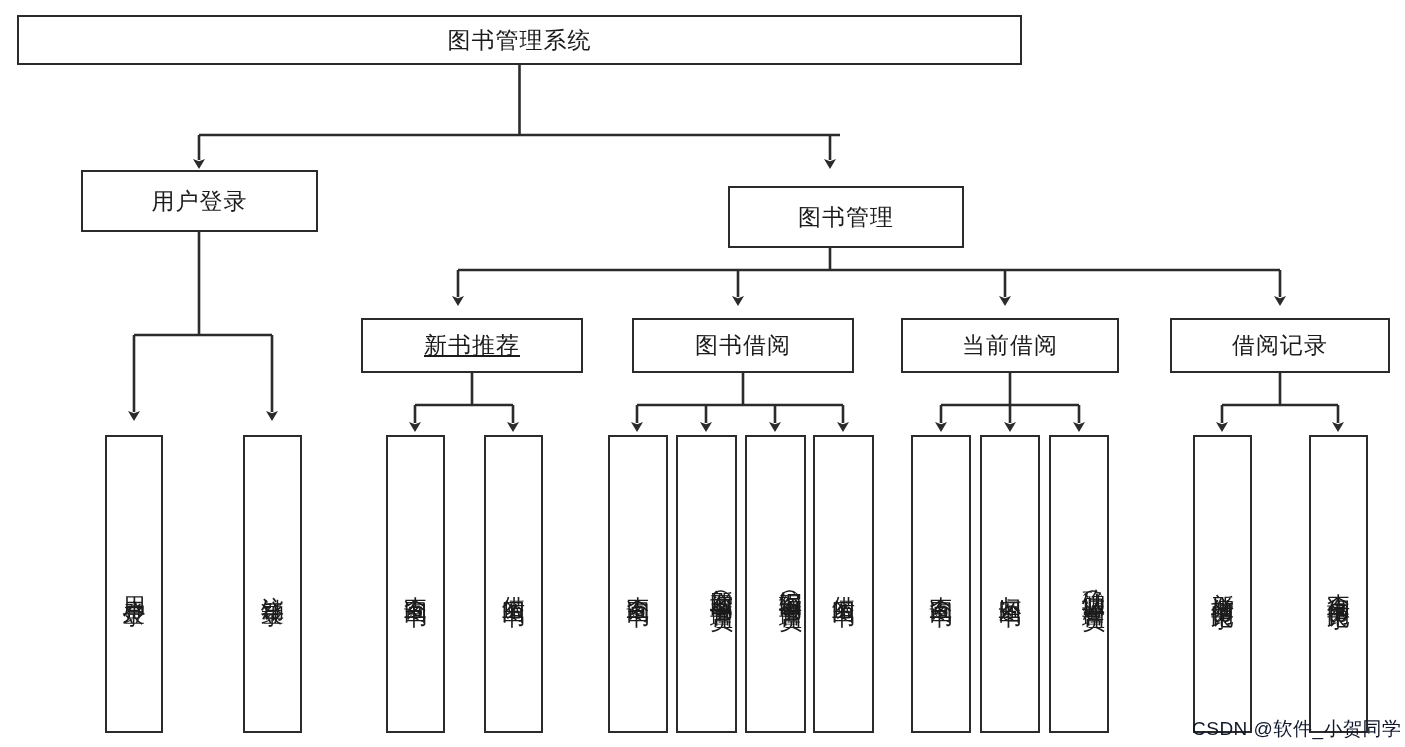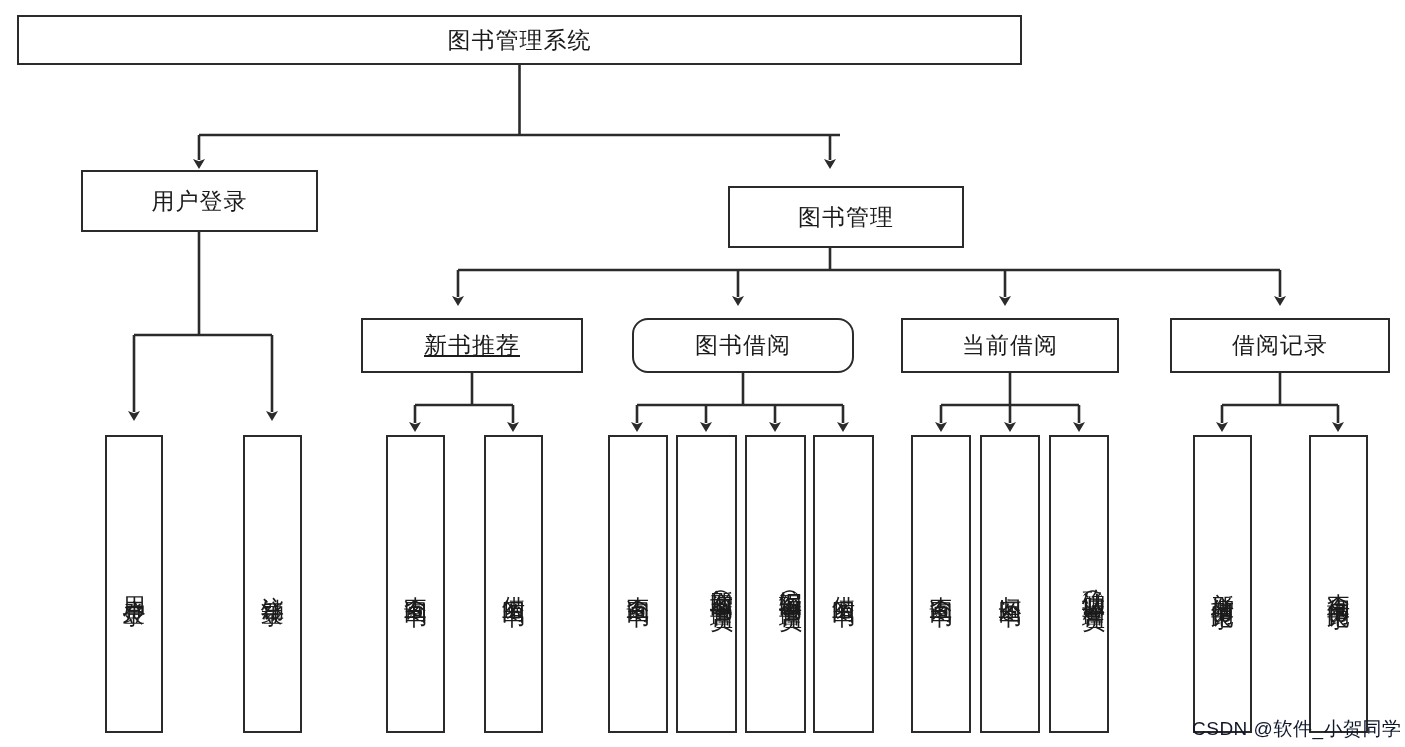--- a/index.html
+++ b/index.html
@@ -121,21 +121,21 @@
       <path d="M 1338 405 L 1338 423" marker-end="url(#arrow)"></path>
     </g>
   </svg>
 
   <div class="node node-h" style="left:17px; top:15px; width:1005px; height:50px;">图书管理系统</div>
 
   <div class="node node-h" style="left:81px; top:170px; width:237px; height:62px;">用户登录</div>
   <div class="node node-h" style="left:712px; top:186px; width:236px; height:62px;margin-left:16px;">图书管理</div>
 
   <div class="node node-h" style="left:361px; top:318px; width:222px; height:55px;text-decoration:underline;">新书推荐</div>
-  <div class="node node-h" style="left:632px; top:318px; width:222px; height:55px;border-radius:16px;">图书借阅</div>
+  <div class="node node-h" style="left:632px; top:318px; width:222px; height:55px;">图书借阅</div>
   <div class="node node-h" style="left:1170px; top:318px; width:220px; height:55px;">借阅记录</div>
   <div class="node node-h" style="left:901px; top:318px; width:218px; height:55px;">当前借阅</div>
 
   <div class="node node-v" style="left:105px; top:435px; width:58px; height:298px;">用户登录</div>
   <div class="node node-v" style="left:243px; top:435px; width:59px; height:298px;">注销登录</div>
 
   <div class="node node-v" style="left:386px; top:435px; width:59px; height:298px;">查询图书</div>
   <div class="node node-v" style="left:484px; top:435px; width:59px; height:298px;">借阅图书</div>
 
   <div class="node node-v" style="left:608px; top:435px; width:60px; height:298px;">查询图书</div>

